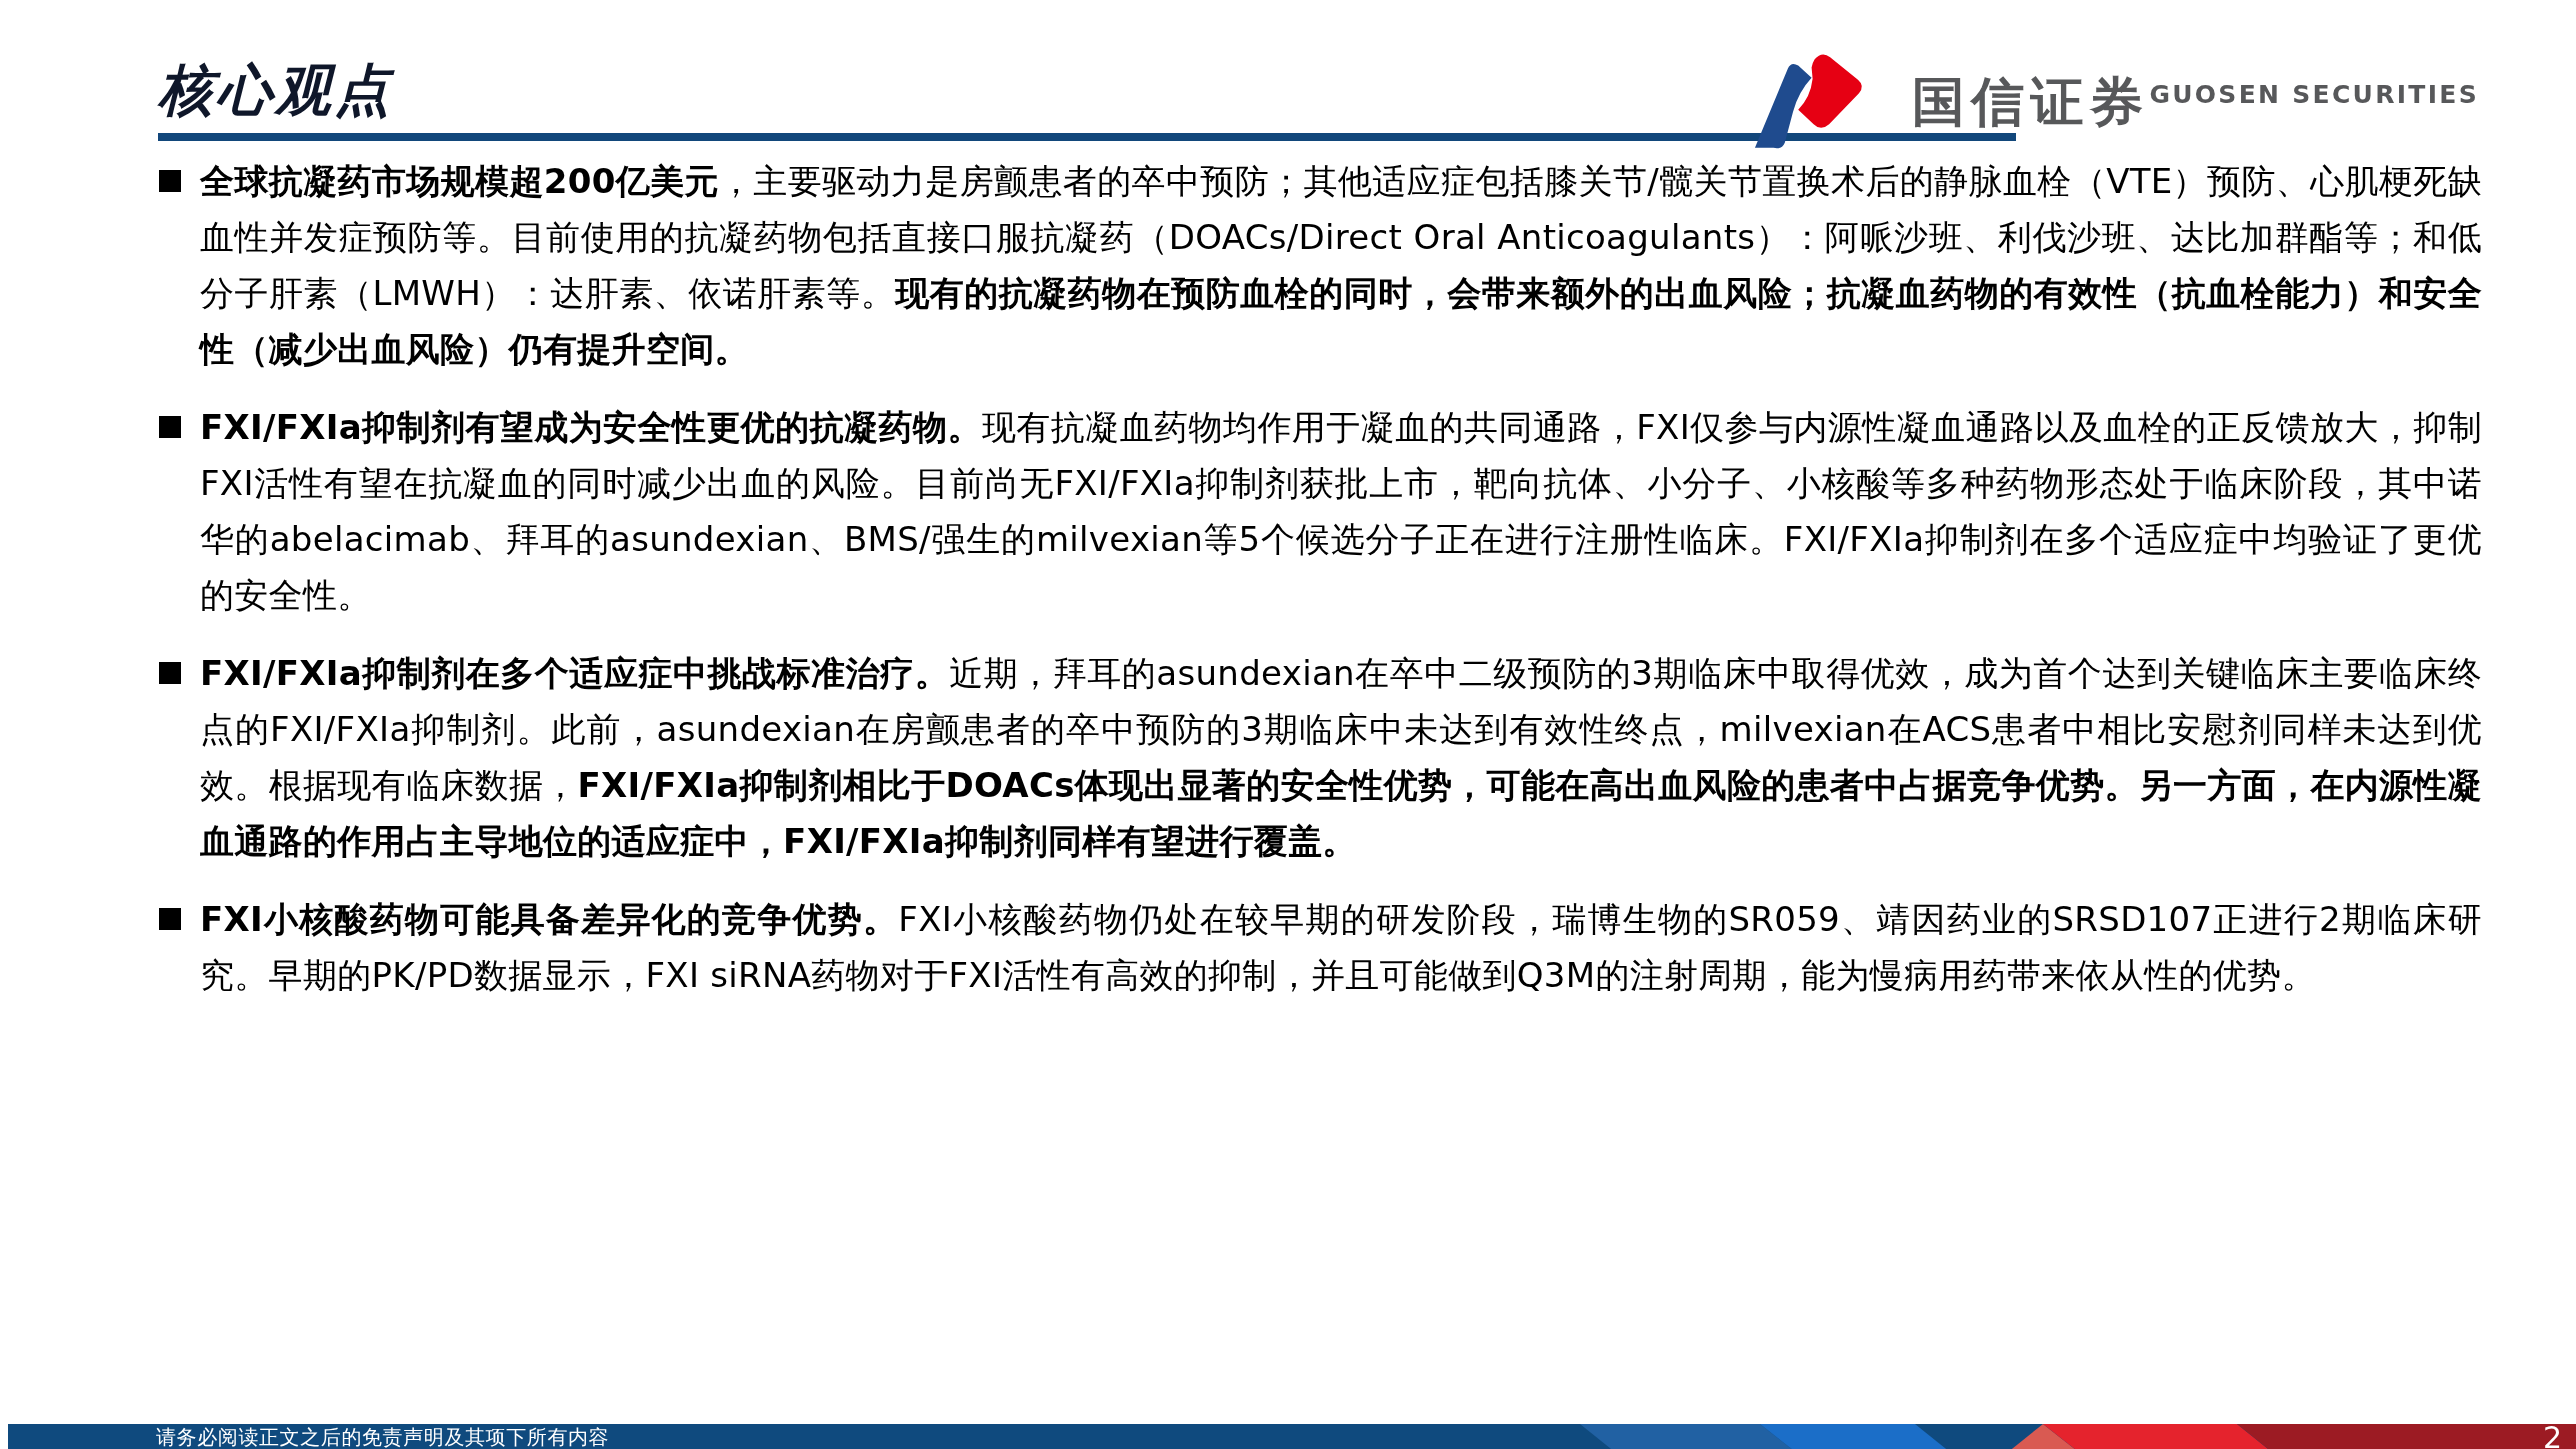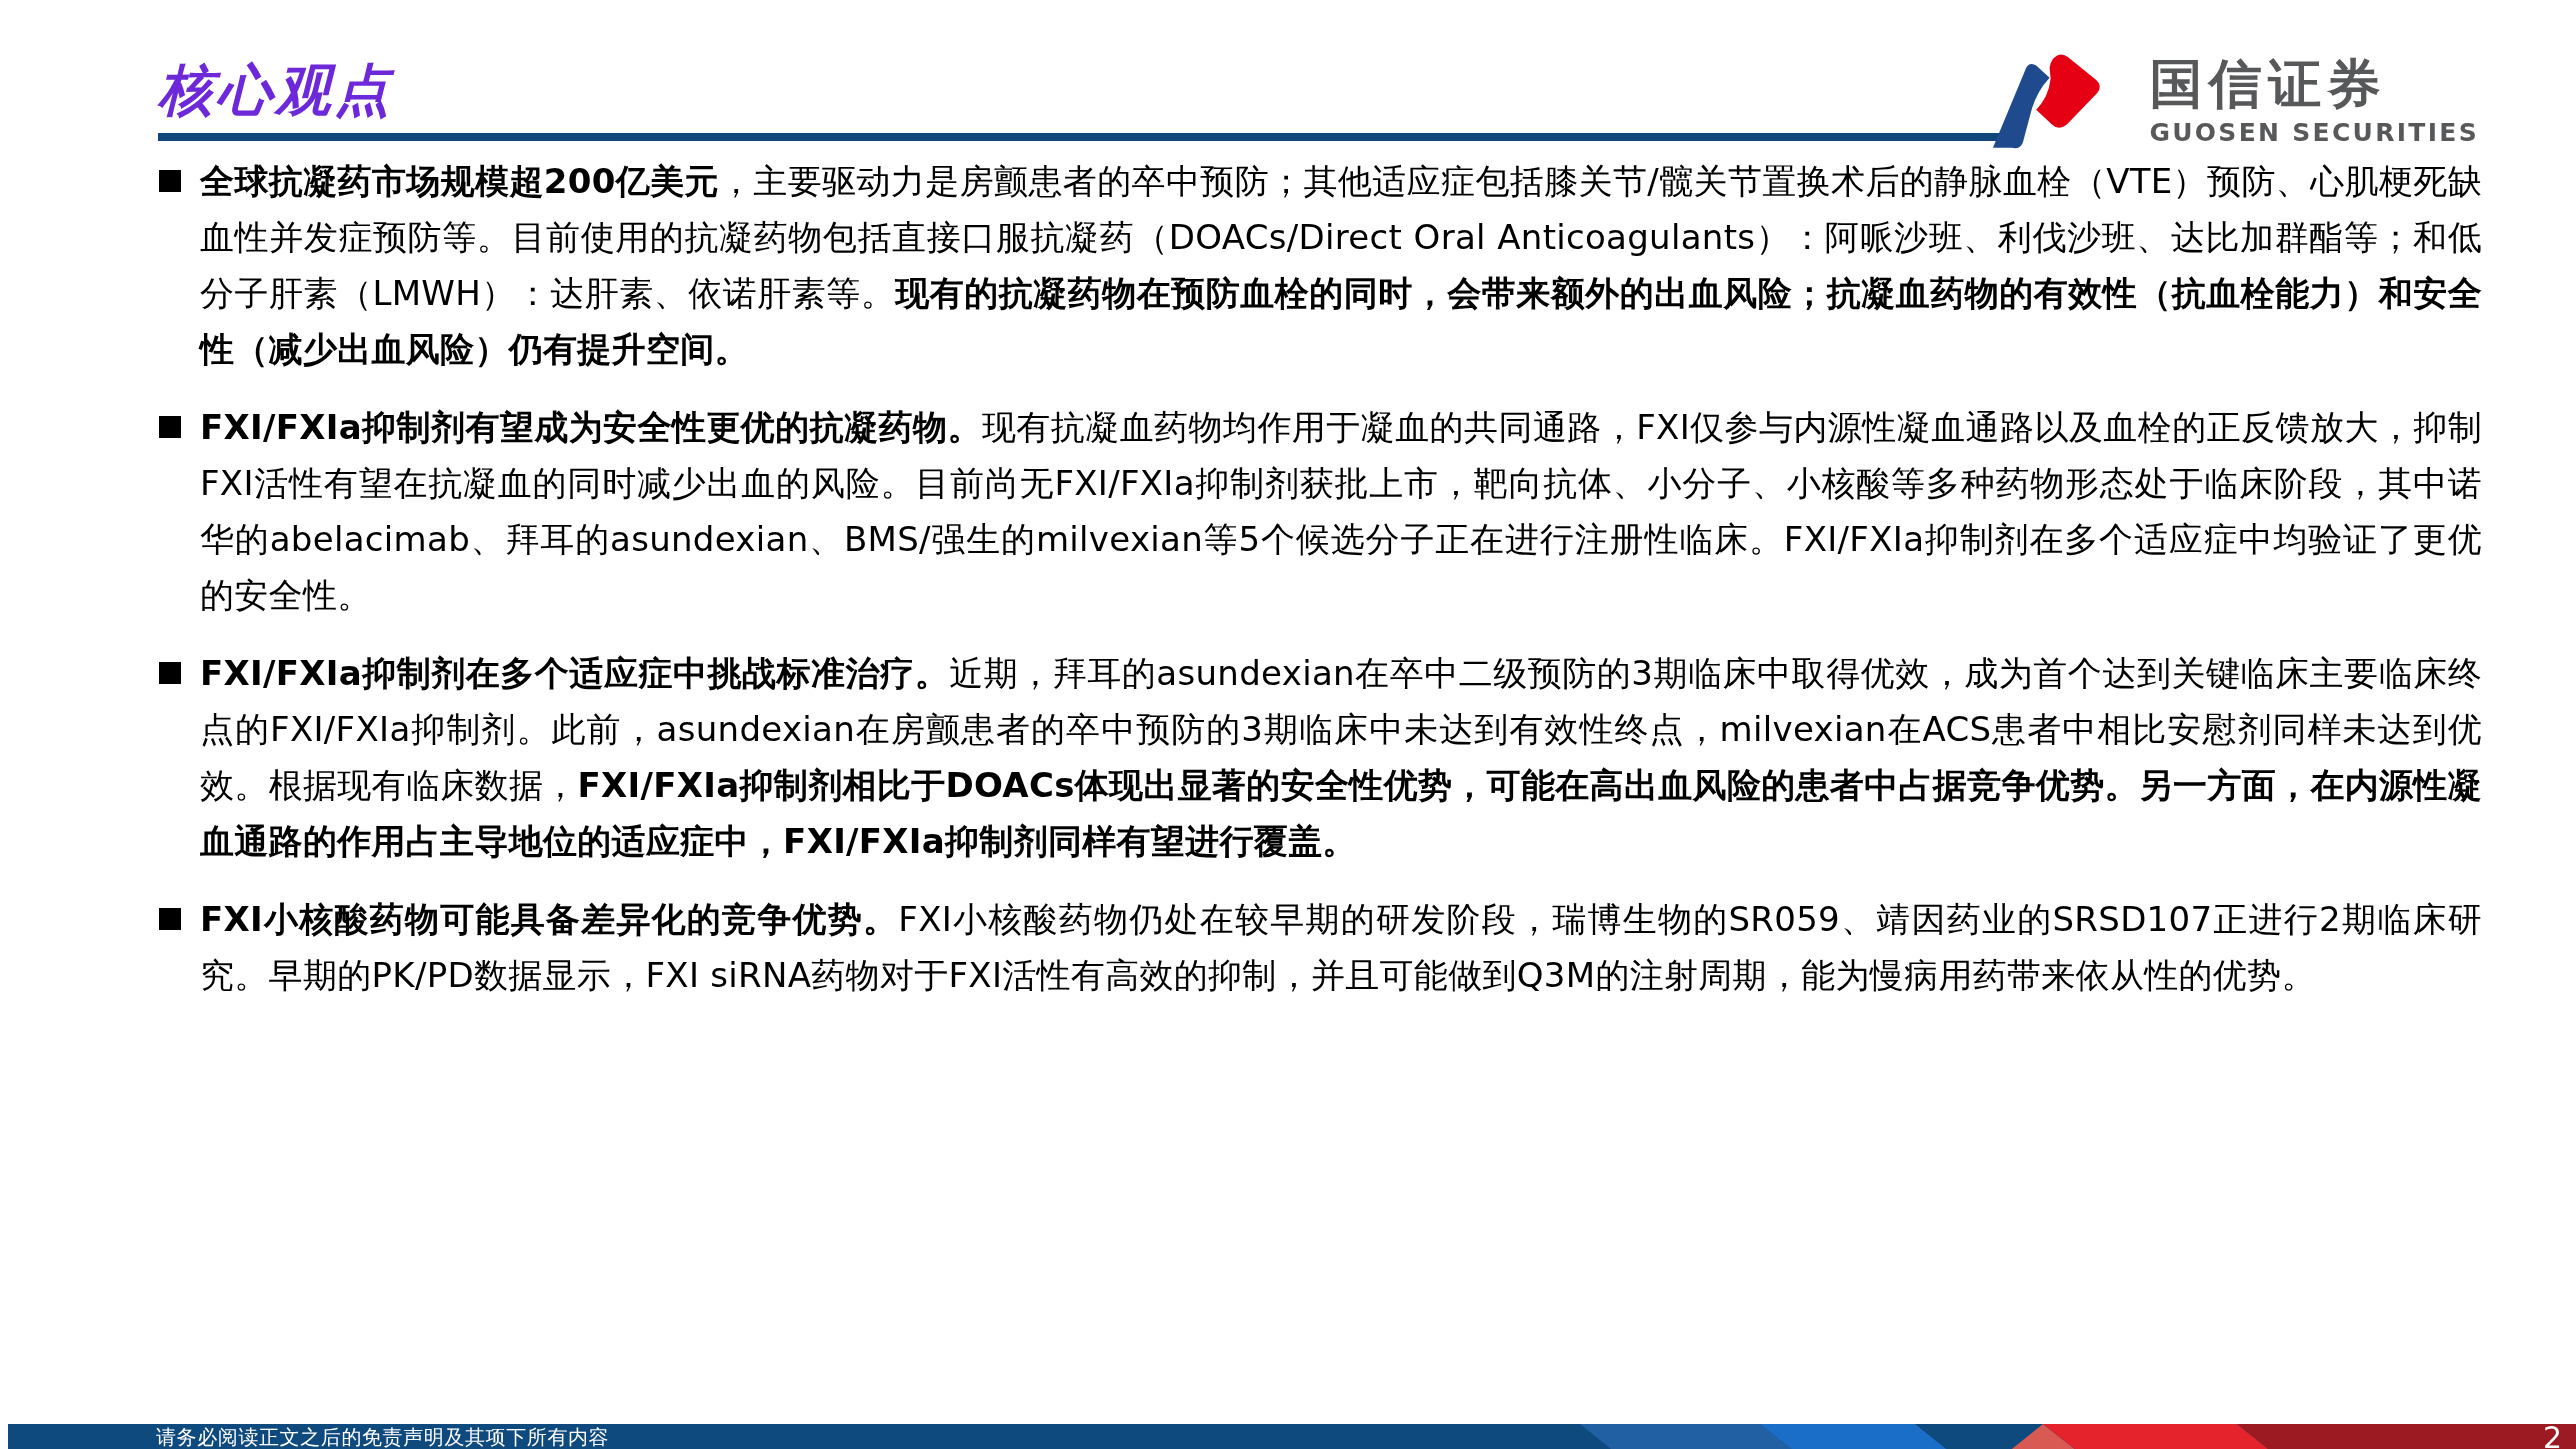--- a/index.html
+++ b/index.html
@@ -8,35 +8,35 @@
     width:2576px;height:1449px;
     background:#ffffff;
     overflow:hidden;
     font-family:"DejaVu Sans","Liberation Sans",sans-serif;
     color:#000;
   }
   
   .page-title{
     position:absolute;left:158px;top:54px;
     font-size:55px;font-weight:bold;font-style:italic;
-    letter-spacing:3.9px;color:#6d28d9;white-space:nowrap;
+    letter-spacing:3.9px;color:#0f172a;white-space:nowrap;
   }
   .title-rule{
     position:absolute;left:158px;top:133px;
     width:1858px;height:8.4px;
     background:var(--c-rule,#12477B);
   }
   .logo{
     position:absolute;top:50px;right:97px;
     display:flex;align-items:center;gap:19.3px;
   }
   .logo svg{width:167px;height:103px;display:block;}
   .logo-blue-path{fill:var(--c-logo-blue,#1F4B8E);}
   .logo-red-path{fill:var(--c-logo-red,#E60013);}
-  .logo-text{display:flex;flex-direction:column;justify-content:flex-end;}
+  .logo-text{display:flex;flex-direction:row;justify-content:flex-end;}
   .logo-cn{
     font-size:53px;font-weight:bold;color:#57585A;
     letter-spacing:6.4px;line-height:1.05;white-space:nowrap;
   }
   .logo-en{
     font-size:25px;font-weight:bold;color:#57585A;
     letter-spacing:2.3px;margin-top:6.4px;white-space:nowrap;
   }
   
   .content{

